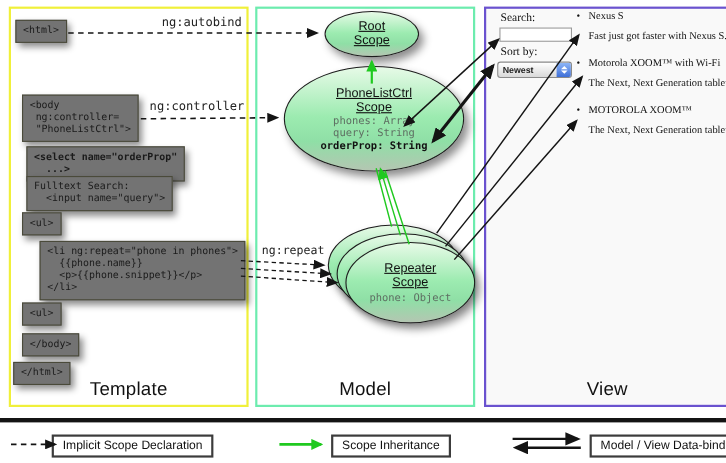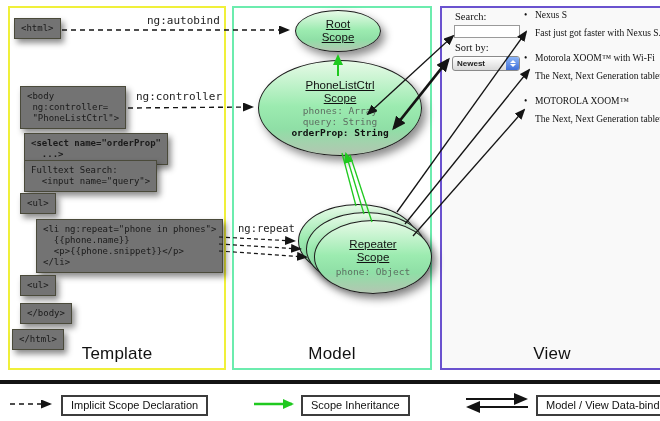--- a/index.html
+++ b/index.html
@@ -138,21 +138,21 @@
   <div class="vitem" style="top:53px;">
     <div class="vtitle"><span class="bullet">•</span><span>Motorola XOOM™ with Wi-Fi</span></div>
     <div class="vdesc">The Next, Next Generation tablet.</div>
   </div>
   <div class="vitem" style="top:96px;">
     <div class="vtitle"><span class="bullet">•</span><span>MOTOROLA XOOM™</span></div>
     <div class="vdesc">The Next, Next Generation tablet.</div>
   </div>
 
   <div class="sep"></div>
-  <div class="legendbox" style="left:61px;">Implicit Scope Declaration</div>
+  <div class="legendbox" style="left:47px;">Implicit Scope Declaration</div>
   <div class="legendbox" style="left:301px;">Scope Inheritance</div>
   <div class="legendbox" style="left:536px;">Model / View Data-binding</div>
 
   <svg class="overlay" width="660" height="421" viewBox="0 0 660 421">
     <defs>
       <marker id="mB" markerWidth="11" markerHeight="9" refX="9" refY="4.5" orient="auto-start-reverse" markerUnits="userSpaceOnUse">
         <path d="M0,0 L11,4.5 L0,9 z" fill="#141414"></path>
       </marker>
       <marker id="mBL" markerWidth="14" markerHeight="12" refX="11" refY="6" orient="auto-start-reverse" markerUnits="userSpaceOnUse">
         <path d="M0,0 L14,6 L0,12 z" fill="#141414"></path>

